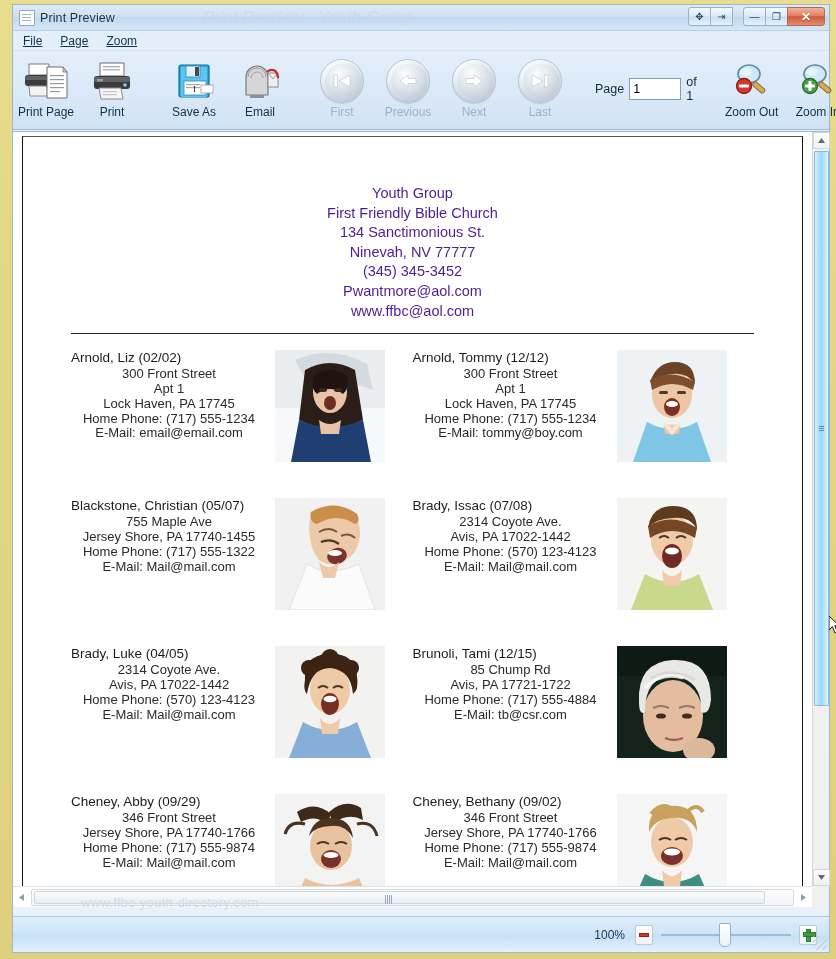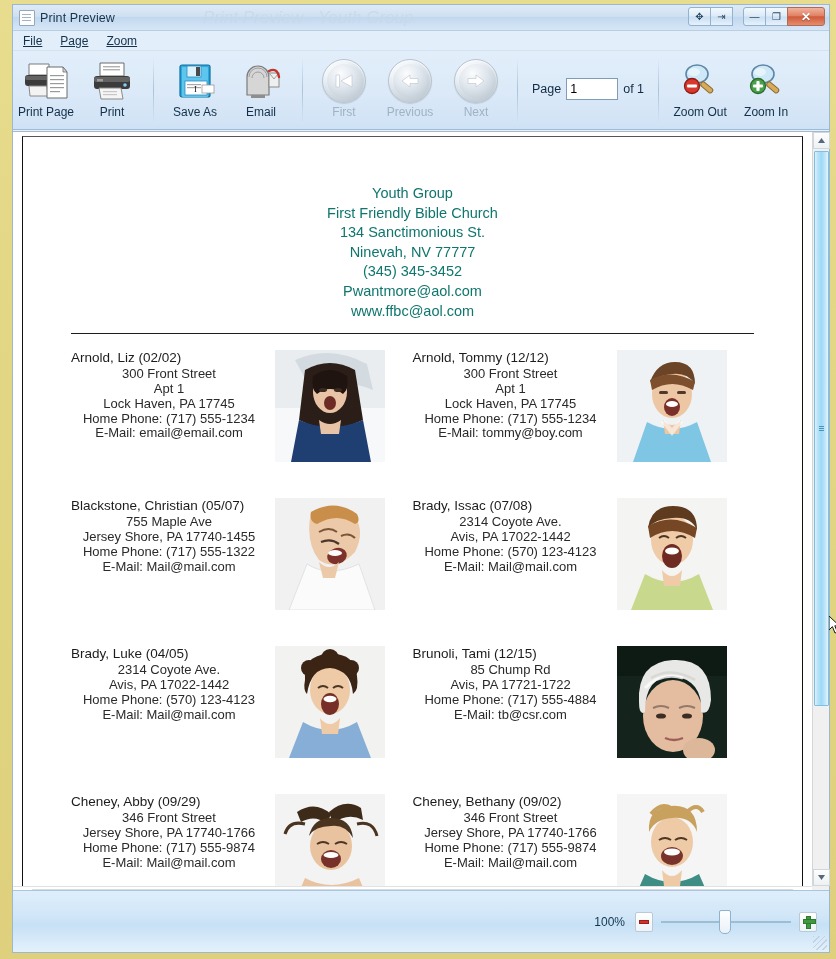--- a/index.html
+++ b/index.html
@@ -154,21 +154,21 @@
     background: #fff;
     border: 1px solid #111;
     border-top: 1px solid #555;
     overflow: hidden;
   }
 
   
   #doc-header {
     text-align: center;
     padding-top: 47px;
-    color: #0f766e;
+    color: #4c1d95;
   }
   #doc-header .hline {
     font-size: 14.5px; line-height: 19.6px;
     font-family: "Liberation Sans", sans-serif;
   }
   #doc-rule {
     margin: 12px 48px 0 48px;
     border-top: 1px solid #1d1d1d;
   }
 
@@ -255,21 +255,21 @@
     font-size: 13px; color: #d2dbe3; letter-spacing: .3px;
     filter: blur(.5px); white-space: nowrap;
   }
   #corner-box {
     position: absolute; right: 0; bottom: 0; width: 17px; height: 21px;
     background: #f0f0f0;
   }
 
   
   #statusbar {
-    position: absolute; left: 0; right: 0; bottom: 0; height: 62px;
+    position: absolute; left: 0; right: 0; bottom: 0; height: 36px;
     background: linear-gradient(to bottom, #dfeefb 0%, #cfe5f7 45%, #c6e0f5 55%, #e4f1fc 100%);
     border-top: 1px solid #a9c6de;
     display: flex; align-items: center; justify-content: flex-end;
     padding-right: 12px; gap: 8px;
   }
   #zoom-pct { font-size: 12px; color: #13344f; margin-right: 2px; }
   .zoom-sq {
     width: 18px; height: 20px;
     border: 1px solid #b9c9d6; border-radius: 2px;
     background: linear-gradient(to bottom, #ffffff, #eef4f9);
@@ -471,20 +471,33 @@
                 <div class="navbtn-inner">
               <svg width="22" height="18" viewBox="0 0 22 18">
                 <polygon points="19,9 11,3 11,6.5 3,6.5 3,11.5 11,11.5 11,15" fill="#ffffff" stroke="#b9c3cd" stroke-width=".6"></polygon>
               </svg>
             </div>
               </div>
           </div>
           <div class="lbl">Next</div>
         </div>
 
+        <div class="tb-btn disabled">
+          <div class="glyph">
+            <div class="navbtn-circle">
+                <div class="navbtn-inner">
+              <svg width="22" height="18" viewBox="0 0 22 18">
+                <polygon points="3,3 3,15 14,9" fill="#ffffff" stroke="#b9c3cd" stroke-width=".6"></polygon>
+                <rect x="15.6" y="3" width="3.4" height="12" fill="#ffffff" stroke="#b9c3cd" stroke-width=".6"></rect>
+              </svg>
+            </div>
+              </div>
+          </div>
+          <div class="lbl">Last</div>
+        </div>
       </div>
 
       <div class="tb-sep"></div>
 
       <div class="page-area">
         <span class="txt">Page</span>
         <input id="page-input" type="text" value="1" style="">
         <span class="txt">of 1</span>
       </div>
 

